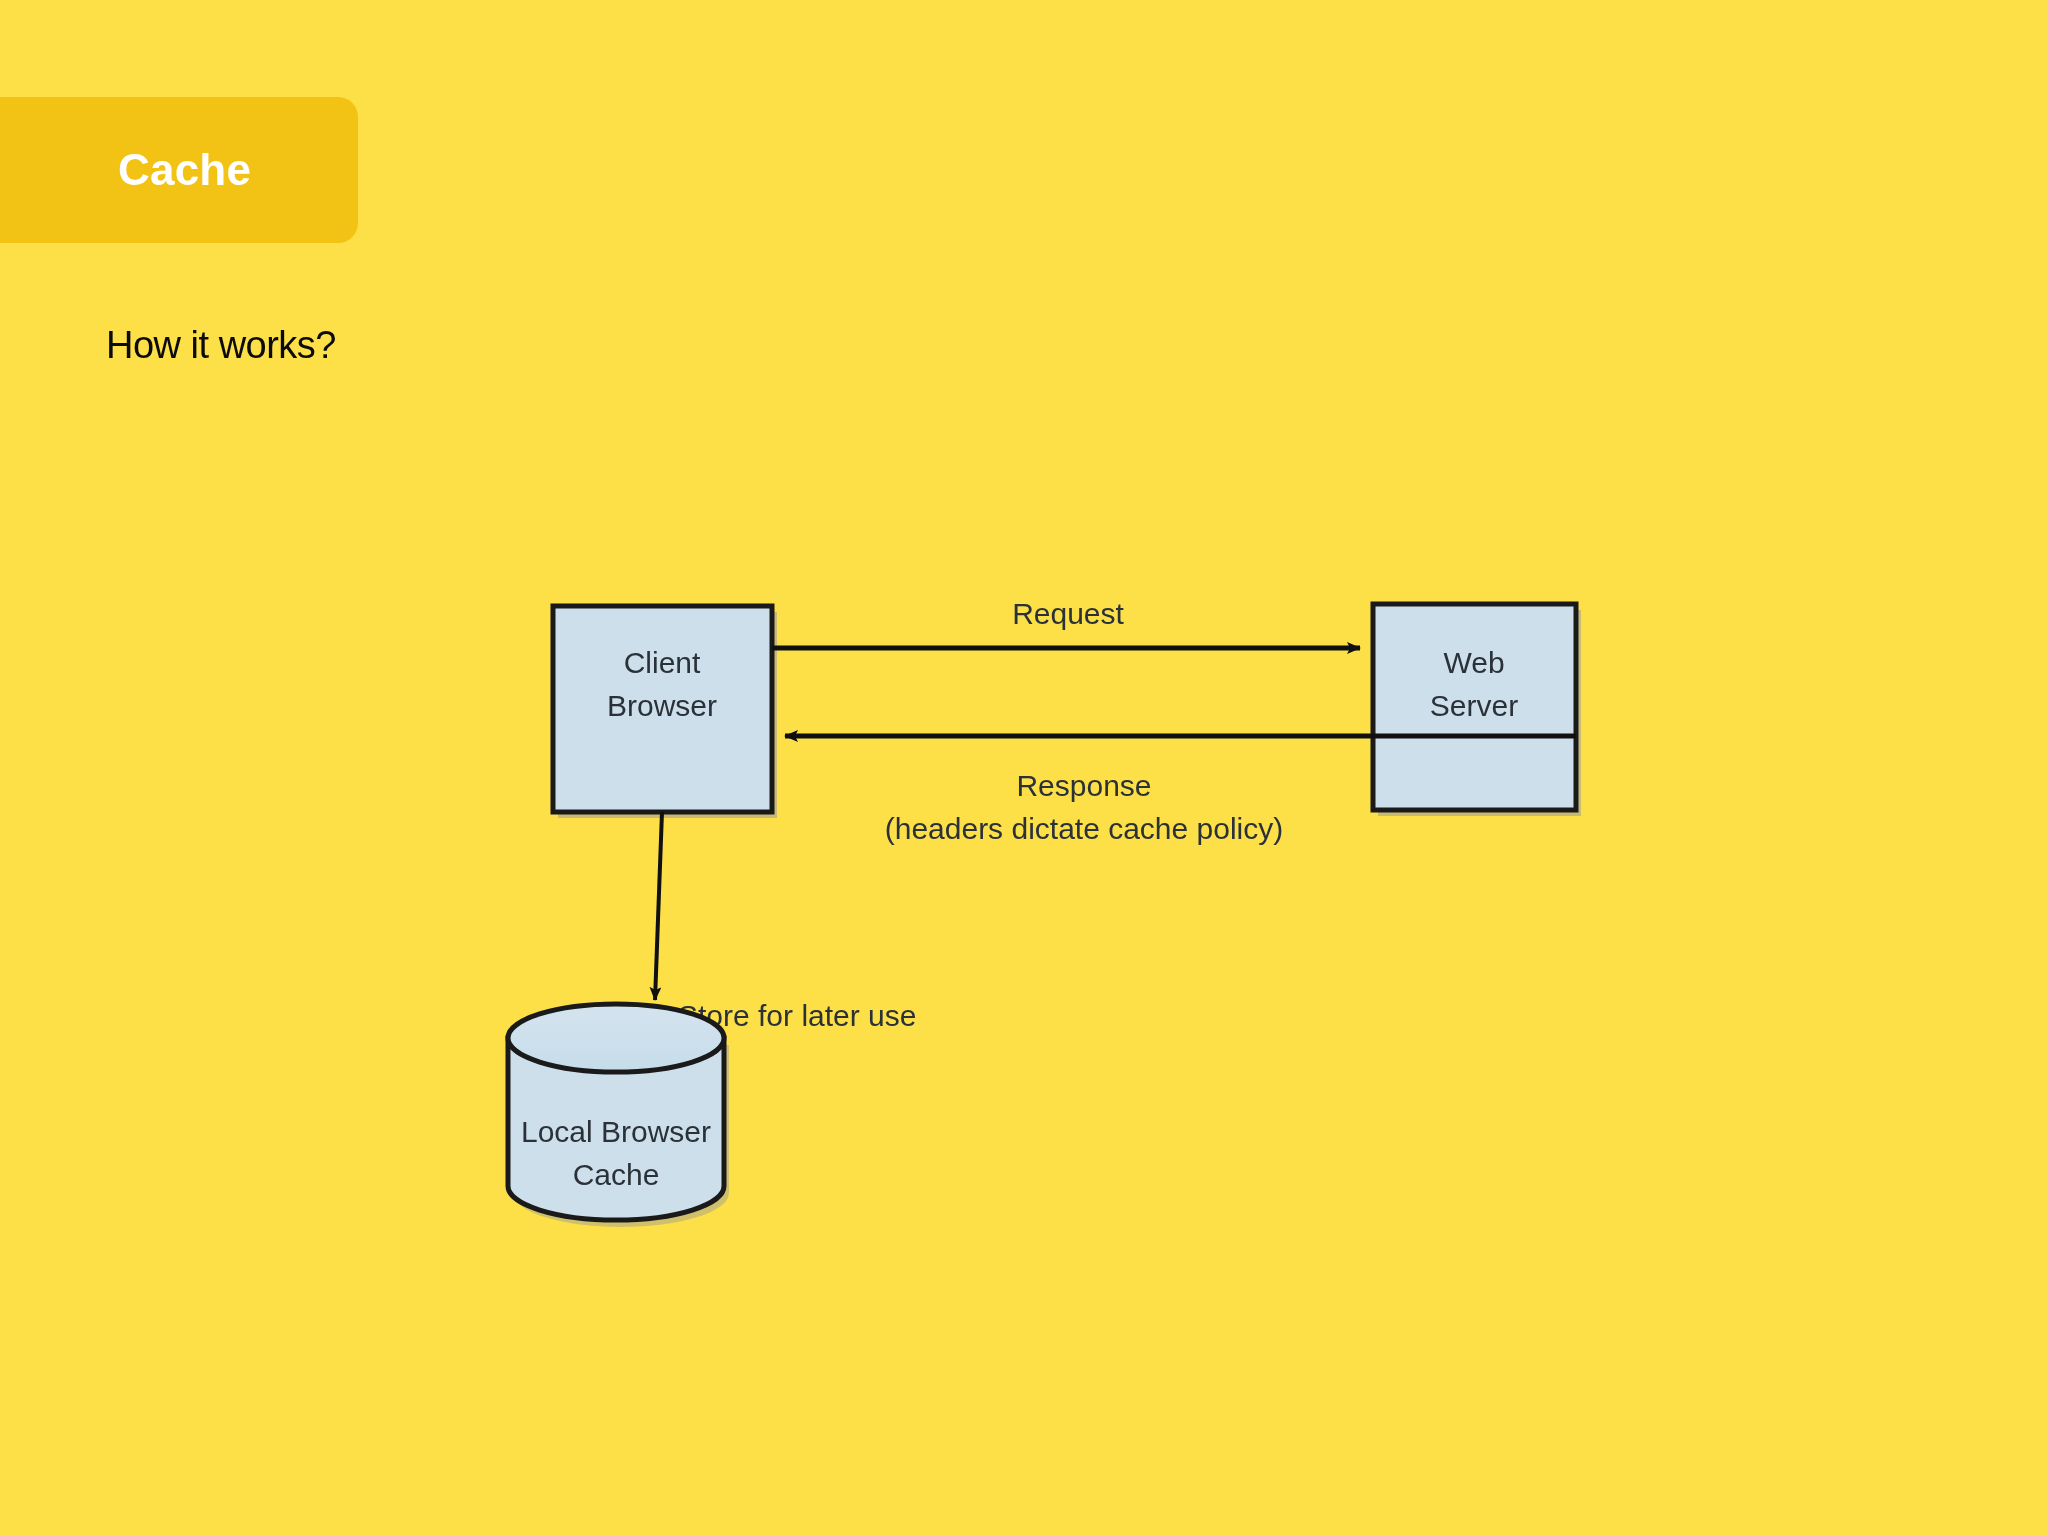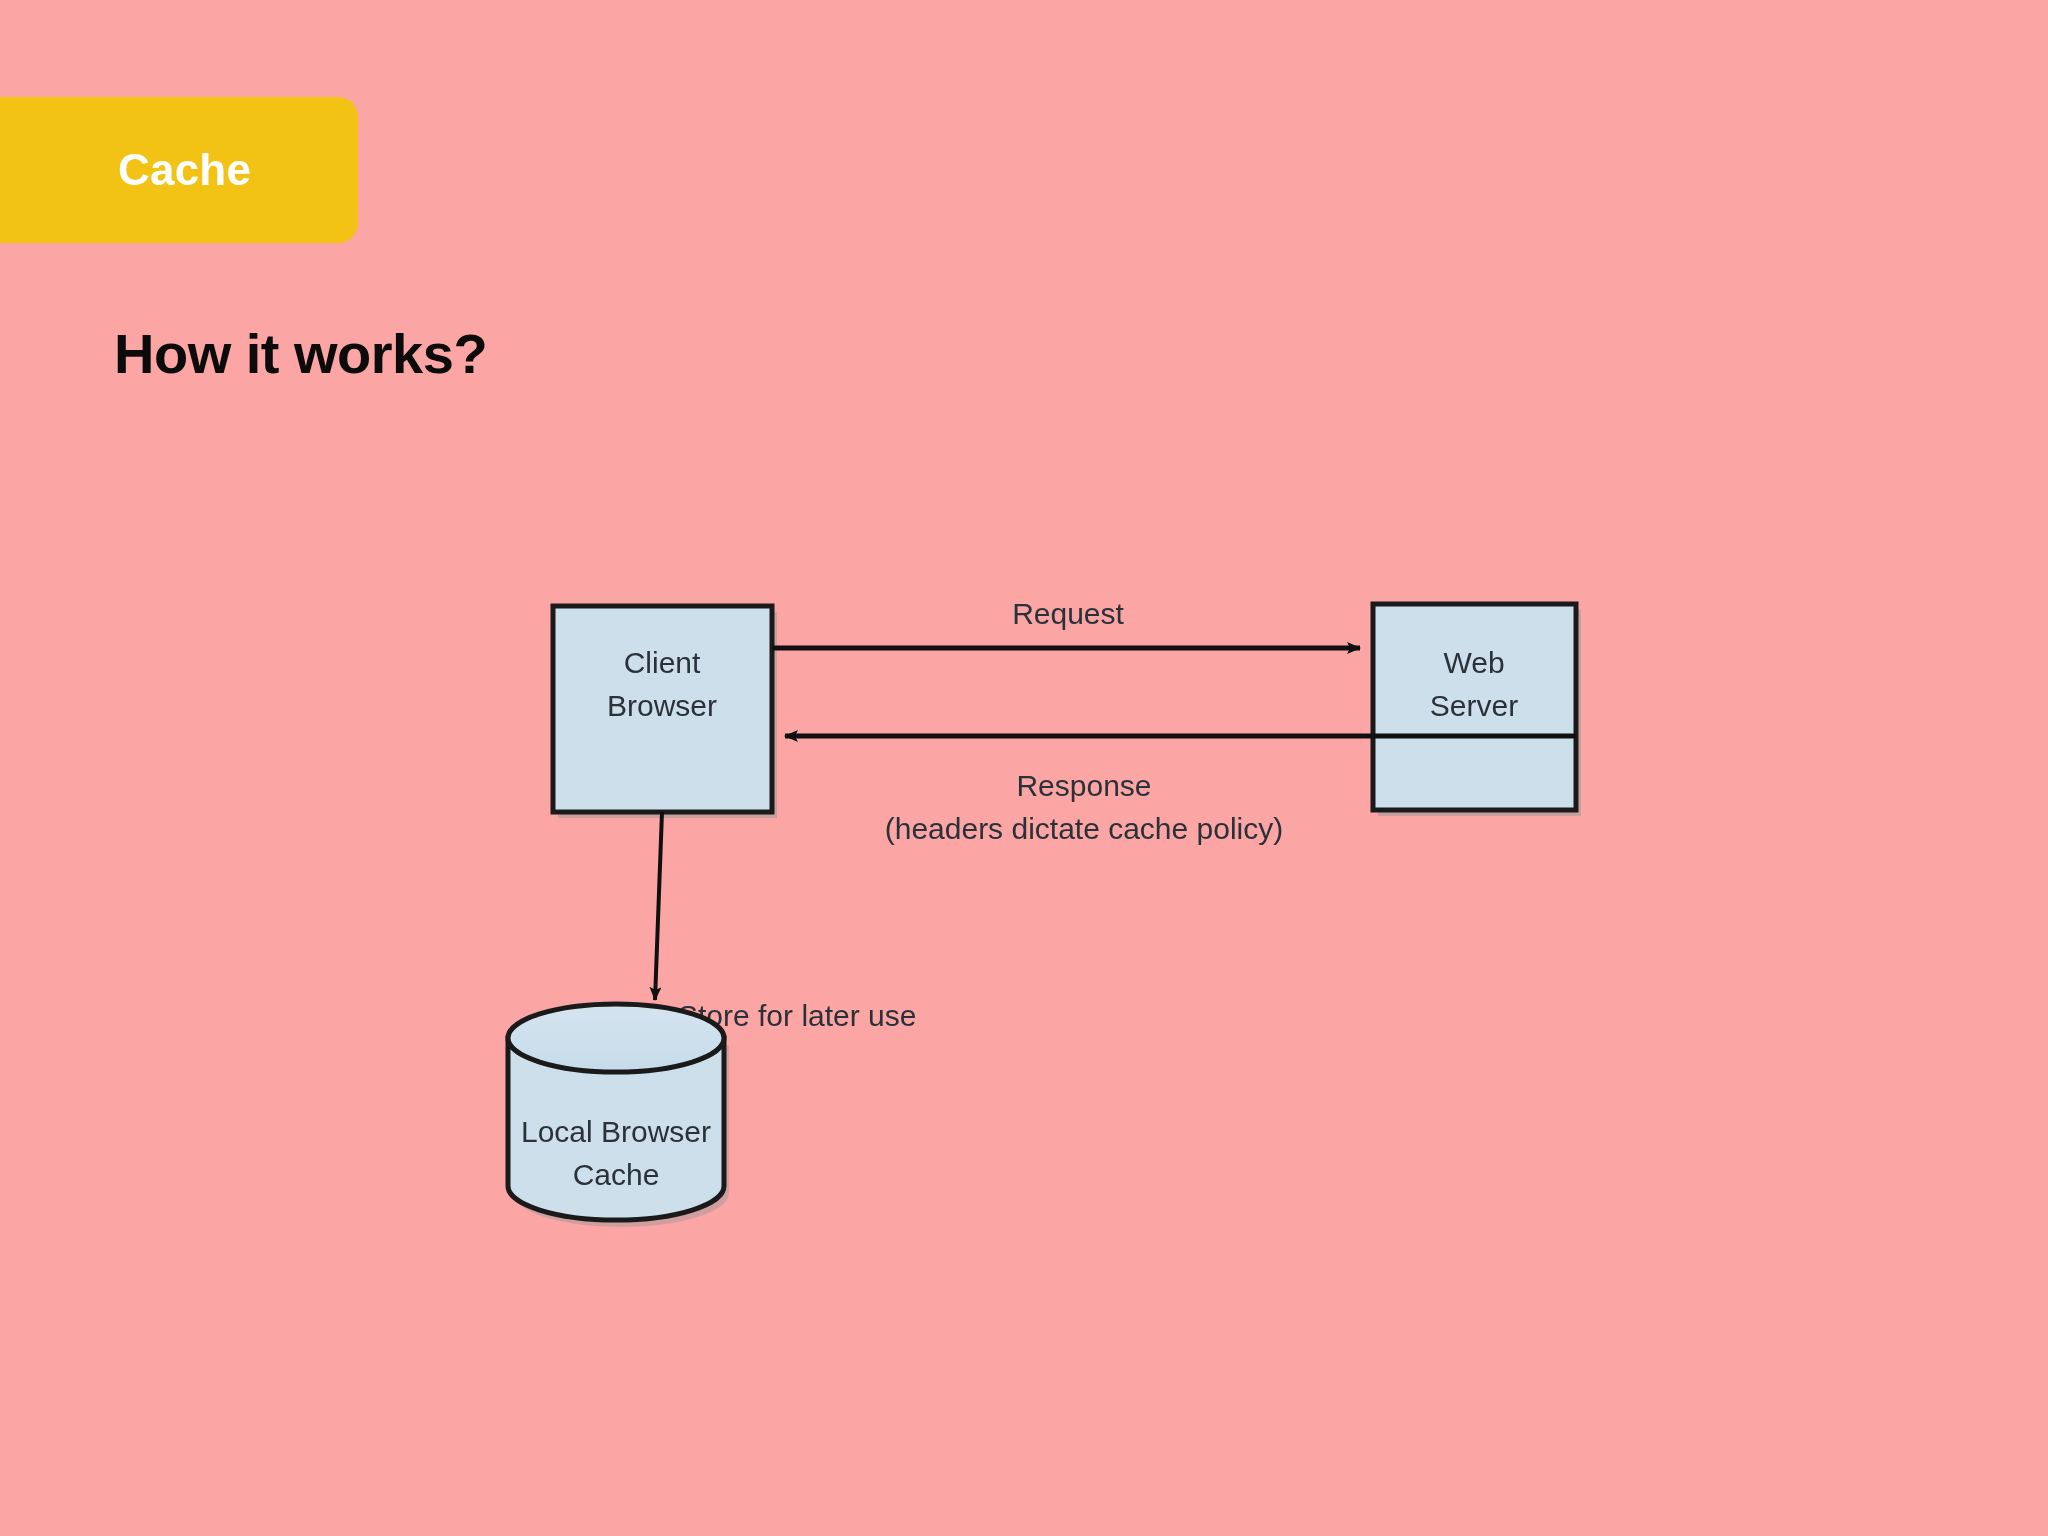--- a/index.html
+++ b/index.html
@@ -12,21 +12,21 @@
     height: 1536px;
     position: relative;
     overflow: hidden;
     font-family: "Liberation Sans", sans-serif;
   }
 
   
   .slide {
     position: absolute;
     inset: 0;
-    background: #fca5a5;
+    background: #fde047;
   }
 
   
   .section-badge {
     position: absolute;
     left: 0;
     top: 97px;
     width: 358px;
     height: 146px;
     background: #F2C314;
@@ -43,24 +43,24 @@
     font-size: 44px;
     font-weight: 600;
     letter-spacing: 0.2px;
     line-height: 1;
     white-space: nowrap;
   }
 
   
   .slide-heading {
     position: absolute;
-    left: 114px;
+    left: 106px;
     top: 326px;
-    font-size: 56px;
-    font-weight: 700;
+    font-size: 38px;
+    font-weight: 400;
     color: #0b0b0b;
     line-height: 1;
     white-space: nowrap;
     letter-spacing: -0.5px;
   }
 
   
   .diagram-wrap {
     position: absolute;
     left: 480px;

